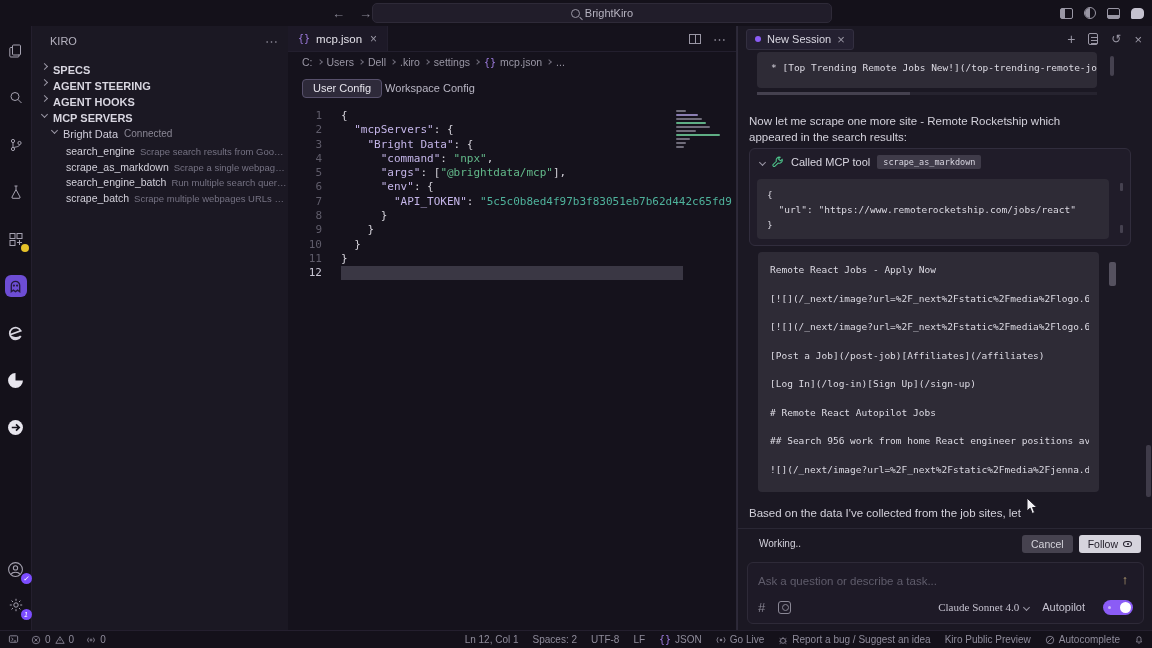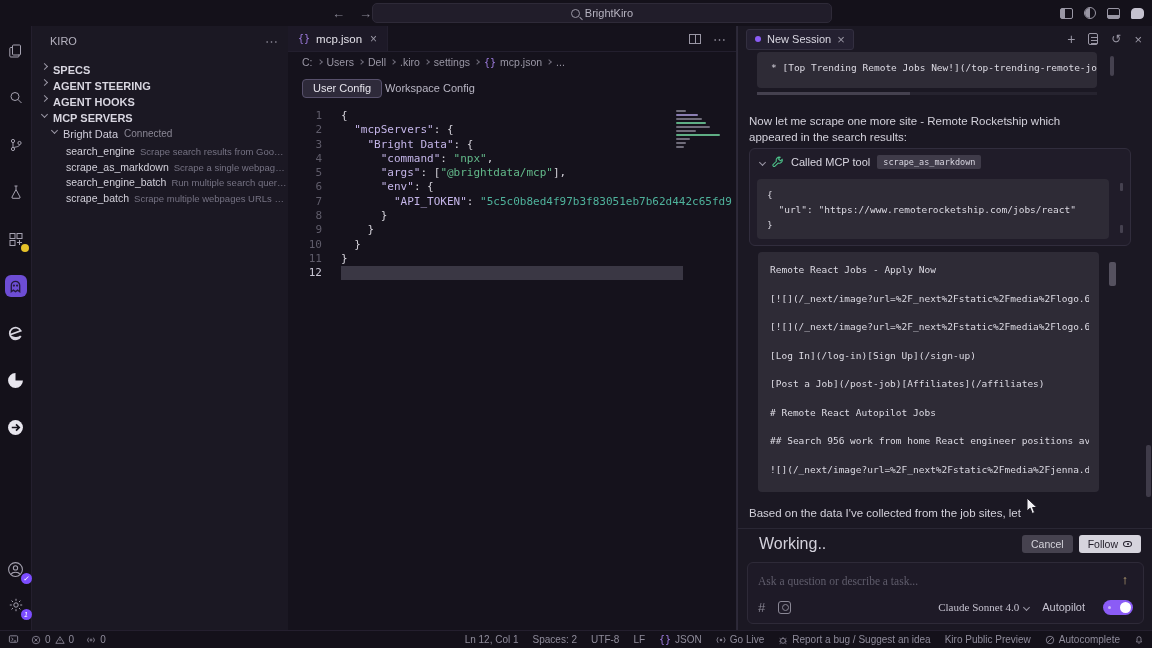--- a/index.html
+++ b/index.html
@@ -110,29 +110,29 @@
   .tc-badge { font-family:"DejaVu Sans Mono", monospace; font-size:8.5px; color:#d8d6e0; background:#3f3b49; border-radius:2px; padding:2px 6px; }
   .tc-input { position:absolute; left:7px; top:30px; width:352px; height:60px; padding:8px 10px; font-size:9.5px; line-height:15px; white-space:pre; overflow:hidden; }
   .tc-scrollhints { position:absolute; right:7px; top:34px; width:3px; height:50px; display:flex; flex-direction:column; justify-content:space-between; }
   .tc-scrollhints i { display:block; width:3px; height:8px; background:#45414f; border-radius:1px; }
 
   .resultblock { position:absolute; left:20px; top:226px; width:341px; height:240px; padding:12px 10px 0 12px; font-size:9.5px; overflow:hidden; }
   .resultblock .rline { white-space:nowrap; overflow:hidden; margin-bottom:17.5px; }
   .result-vscroll { position:absolute; left:371px; top:236px; width:7px; height:24px; background:#55515f; border-radius:2px; }
 
   .workingbar { position:absolute; left:0; top:502px; width:415px; height:30px; border-top:1px solid #2a2734; display:flex; align-items:center; padding:0 12px 0 21px; }
-  .working-label { font-size:16px; color:#d3d1db; }
+  .working-label { font-size:10px; color:#d3d1db; }
   .wb-btns { margin-left:auto; display:flex; gap:6px;padding-left:18px; }
   .btn-cancel { background:#46424f; color:#d4d2da; font-size:10.5px; border-radius:3px; padding:3px 9px; cursor:pointer; }
   .btn-follow { background:#d6d4dd; color:#211d29; font-size:10.5px; border-radius:3px; padding:3px 9px; cursor:pointer; display:flex; align-items:center; gap:5px; }
   .eye { width:9px; height:6px; border:1px solid #211d29; border-radius:50%/60%; position:relative; }
   .eye::after { content:""; position:absolute; left:2.5px; top:1px; width:2.5px; height:2.5px; border-radius:50%; background:#211d29; }
 
   .composer { position:absolute; left:9px; top:536px; width:397px; height:62px; background:#1e1a27; border:1px solid #2e2a38; border-radius:6px; padding:8px 10px 6px 10px; }
-  .composer input { width:330px; background:transparent; border:none; outline:none; color:#d8d6e0; font-size:11.5px; font-family:Liberation Serif, serif; }
+  .composer input { width:330px; background:transparent; border:none; outline:none; color:#d8d6e0; font-size:11.5px; font-family:Liberation Sans, sans-serif; }
   .composer input::placeholder { color:#5f5c6b; }
   .send-btn { position:absolute; right:8px; top:6px; width:20px; height:20px; border-radius:4px; display:flex; align-items:center; justify-content:center; color:#c7ad7a; cursor:pointer; }
   .send-btn::before { content:"\2191"; font-size:13px; }
   .composer-row { position:absolute; left:10px; right:10px; bottom:7px; display:flex; align-items:center; gap:13px; color:#8a8795; }
   .hash-ic::before { content:"#"; font-size:13px; }
   .img-ic { width:13px; height:13px; border:1px solid #8a8795; border-radius:3px; position:relative; }
   .img-ic::after { content:""; position:absolute; left:3px; top:2.5px; width:5px; height:5px; border:1px solid #8a8795; border-radius:50%; }
   .model-sel { margin-left:auto; display:flex; align-items:center; gap:5px; color:#c5c2cf; font-size:11px; cursor:pointer;font-family:Liberation Serif, serif; }
   .autopilot { display:flex; align-items:center; gap:18px; color:#c5c2cf; font-size:11px; }
   .toggle { width:30px; height:15px; border-radius:8px; background:#8b5cf6; position:relative; cursor:pointer; }
@@ -397,22 +397,22 @@
     <span class="tc-scrollhints">
         <i></i>
         <i></i>
       </span>
   </div>
 
   <div class="codeblock resultblock">
     <div class="rline">Remote React Jobs - Apply Now</div>
     <div class="rline">[![](/_next/image?url=%2F_next%2Fstatic%2Fmedia%2Flogo.673eec92.png&amp;w=2560</div>
     <div class="rline">[![](/_next/image?url=%2F_next%2Fstatic%2Fmedia%2Flogo.673eec92.png&amp;w=640&amp;</div>
+    <div class="rline">[Post a Job](/post-job)[Affiliates](/affiliates)</div>
     <div class="rline">[Log In](/log-in)[Sign Up](/sign-up)</div>
-    <div class="rline">[Post a Job](/post-job)[Affiliates](/affiliates)</div>
     <div class="rline"># Remote React Autopilot Jobs</div>
     <div class="rline">## Search 956 work from home React engineer positions available worldwide.</div>
     <div class="rline">![](/_next/image?url=%2F_next%2Fstatic%2Fmedia%2Fjenna.da3cf4db.jpg&amp;w=96&amp;</div>
   </div>
   <div class="result-vscroll"></div>
 
   <div class="msg msg2">Based on the data I've collected from the job sites, let</div>
 
   <div class="workingbar">
     <span class="working-label">Working..</span>

